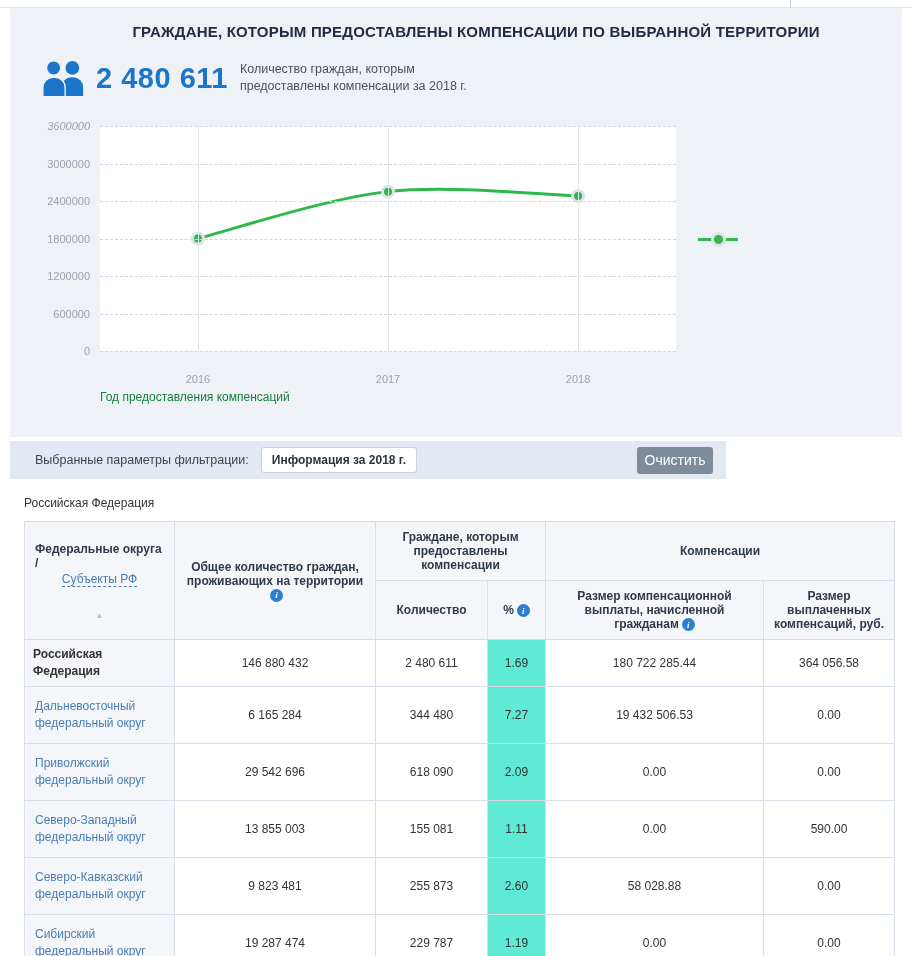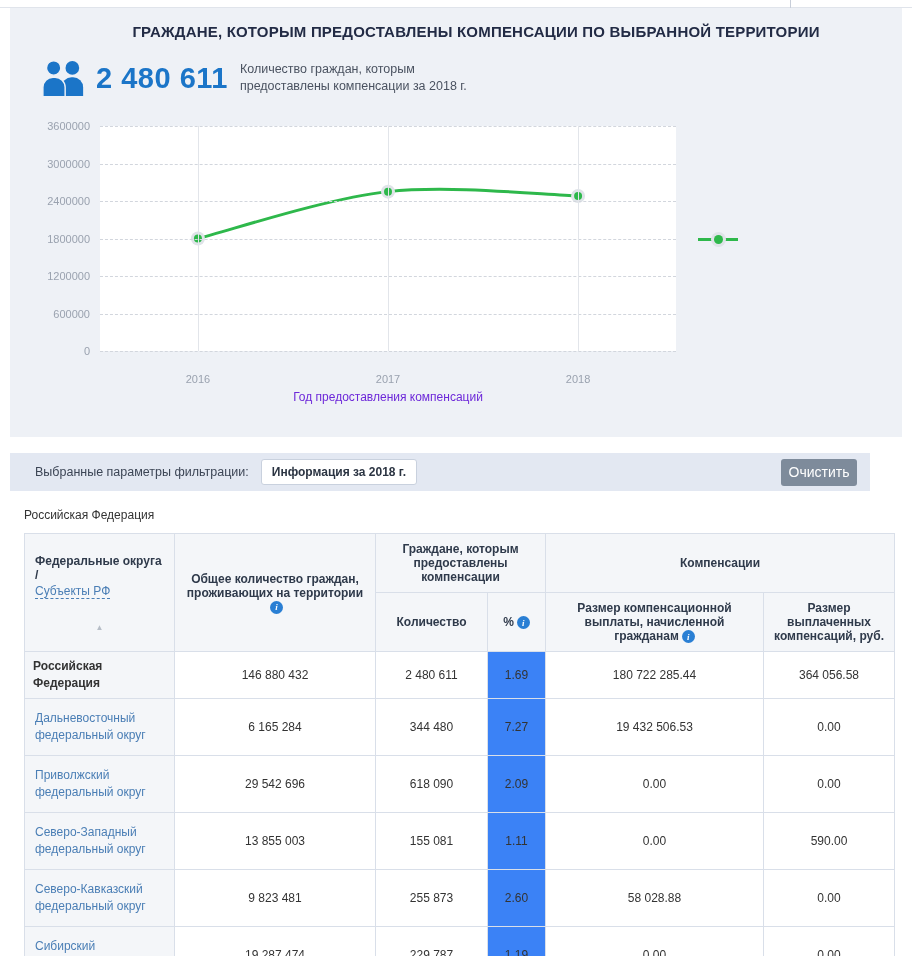--- a/index.html
+++ b/index.html
@@ -20,51 +20,51 @@
 
   .chart-row { display: flex; margin-top: 30px; }
   .yaxis { width: 90px; position: relative; height: 225px; }
   .y-label { position: absolute; right: 10px; font-size: 11px; color: #9aa2af; white-space: nowrap; }
   .plot { position: relative; width: 576px; height: 225px; background: #ffffff; }
   .gridline-h { position: absolute; left: 0; width: 100%; height: 0; border-top: 1px dashed #d2d6dd; }
   .gridline-v { position: absolute; top: 0; height: 100%; width: 1px; background: #e2e5ea; }
   .plot svg { position: absolute; left: 0; top: 0; overflow: visible; }
   .xaxis { position: relative; width: 576px; margin-left: 90px; height: 16px; margin-top: 22px; }
   .x-label { position: absolute; transform: translateX(-50%); font-size: 11px; color: #9aa2af; }
-  .axis-title { width: 576px; margin-left: 90px; text-align: center; font-size: 12px; color: #6d28d9; margin-top: 1px; }
+  .axis-title { width: 576px; margin-left: 90px; font-size: 12px; color: #15803d; margin-top: 1px; }
 
   .legend { display: flex; align-items: center; height: 225px; margin-left: 22px; }
   .legend-marker { position: relative; width: 40px; height: 14px; flex: 0 0 40px; }
   .legend-marker .l-line { position: absolute; top: 6px; left: 0; width: 100%; height: 3px; background: #2eb84b; }
   .legend-marker .l-dot { position: absolute; left: 16px; top: 3px; width: 9px; height: 9px; border-radius: 50%;
      background: #2eb84b; box-shadow: 0 0 0 3px #dfe3e8; }
   .legend-text { margin-left: 12px; font-size: 12px; color: #7a8491; line-height: 1.35; }
   .legend-text span { display: block; }
 
   
-  .filter-bar { margin: 16px 18px 0 10px; width: 860px; height: 38px; background: #e3e8f2;
+  .filter-bar { margin: 4px 18px 0 10px; width: 716px; height: 38px; background: #e3e8f2;
      display: flex; align-items: center; }
   .filter-label { margin-left: 25px; font-size: 12.5px; color: #3c4555; }
   .chip { margin-left: 12px; background: #fff; border: 1px solid #c9d1de; border-radius: 3px;
      padding: 5px 10px; font-size: 12px; font-weight: bold; color: #2b3442; cursor: pointer; }
   .clear-btn { margin-left: auto; margin-right: 13px; width: 76px; height: 27px; background: #7e8b9b;
      color: #fff; border: none; border-radius: 3px; font-size: 14px; cursor: pointer;
      font-family: "Liberation Sans", sans-serif; }
 
   .breadcrumb { margin: 17px 0 11px 24px; font-size: 12px; color: #333; }
 
   
   table { border-collapse: collapse; margin-left: 24px; width: 870px; table-layout: fixed; }
   th, td { border: 1px solid #d9dfe9; font-size: 12px; vertical-align: middle; }
   th { background: #f4f6f9; color: #2f3a4b; font-weight: bold; padding: 8px 10px; text-align: center; }
   th.group { height: 38px; }
   td { padding: 8px; text-align: center; color: #333; background: #fff; }
   td.c-name { background: #f4f6f9; text-align: left; padding: 10px 10px; line-height: 1.4; }
-  td.c-pct { background: #3b82f6; }
-  .col1-head { display: flex; flex-direction: column; align-items: flex-start; text-align: left;
+  td.c-pct { background: #5eead4; }
+  .col1-head { display: flex; flex-direction: column; align-items: center; text-align: left;
      height: 78px; }
   .col1-line1 { font-weight: bold; }
   .link-dashed { color: #4a7eb5; font-weight: normal; text-decoration: none;
      border-bottom: 1px dashed #4a7eb5; cursor: pointer; margin-top: 2px; }
   .sort-arrow { margin: auto auto 0 auto; font-size: 8px; color: #b6bdc7; cursor: pointer; }
   .region-link { color: #4a7eb5; text-decoration: none; cursor: pointer; }
   .rf-name { font-weight: bold; color: #333; }
   .info-icon { display: inline-flex; align-items: center; justify-content: center;
      width: 13px; height: 13px; border-radius: 50%; background: #2a7fd4; color: #fff;
      font-size: 9px; font-weight: bold; font-style: italic; font-family: "Liberation Serif", serif;
@@ -102,21 +102,21 @@
   </div>
 
   <div class="chart-row">
     <div class="yaxis" id="yaxis">
         <div class="y-label" style="top: 219px;">0</div>
         <div class="y-label" style="top: 181.5px;">600000</div>
         <div class="y-label" style="top: 144px;">1200000</div>
         <div class="y-label" style="top: 106.5px;">1800000</div>
         <div class="y-label" style="top: 69px;">2400000</div>
         <div class="y-label" style="top: 31.5px;">3000000</div>
-        <div class="y-label" style="top: -6px;">3600000</div>
+        <div class="y-label" style="top: -6px; font-style: italic;">3600000</div>
       </div>
     <div class="plot" id="plot">
       <svg id="chart-svg" width="576" height="225">
           <path d="M97.92,112.5C129.6,104.6875 224.64000000000001,72.71469791666665 288,65.62499999999999C351.36,58.53530208333332 446.4,69.23901041666667 478.08,69.96181250000001" fill="none" stroke="#2eb84b" stroke-width="3"></path>
           <circle cx="97.92" cy="112.5" r="7" fill="#dfe3e8"></circle>
           <circle cx="97.92" cy="112.5" r="4" fill="#2eb84b"></circle>
           <circle cx="288" cy="65.62499999999999" r="7" fill="#dfe3e8"></circle>
           <circle cx="288" cy="65.62499999999999" r="4" fill="#2eb84b"></circle>
           <circle cx="478.08" cy="69.96181250000001" r="7" fill="#dfe3e8"></circle>
           <circle cx="478.08" cy="69.96181250000001" r="4" fill="#2eb84b"></circle>

